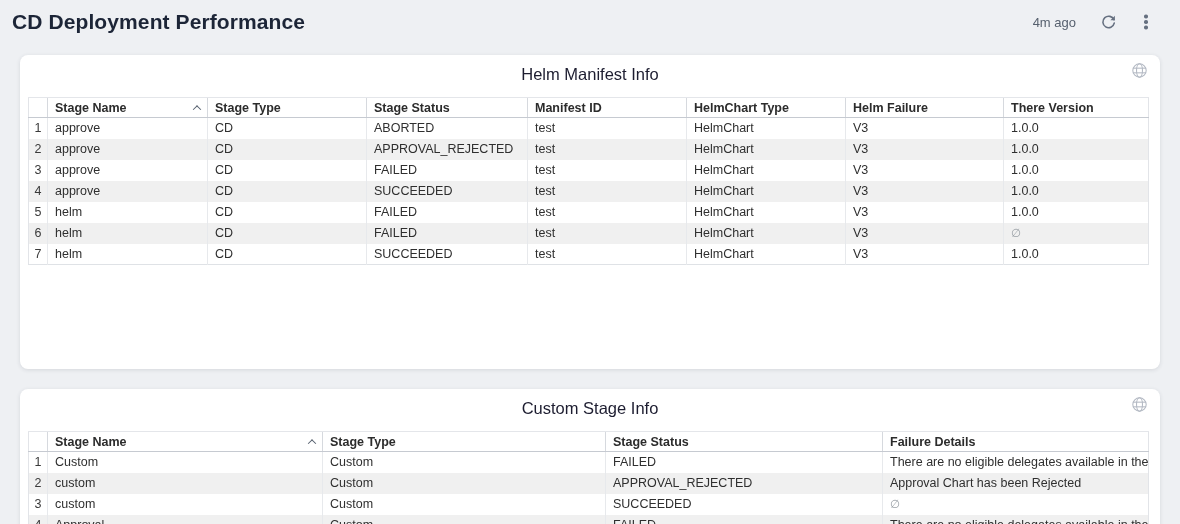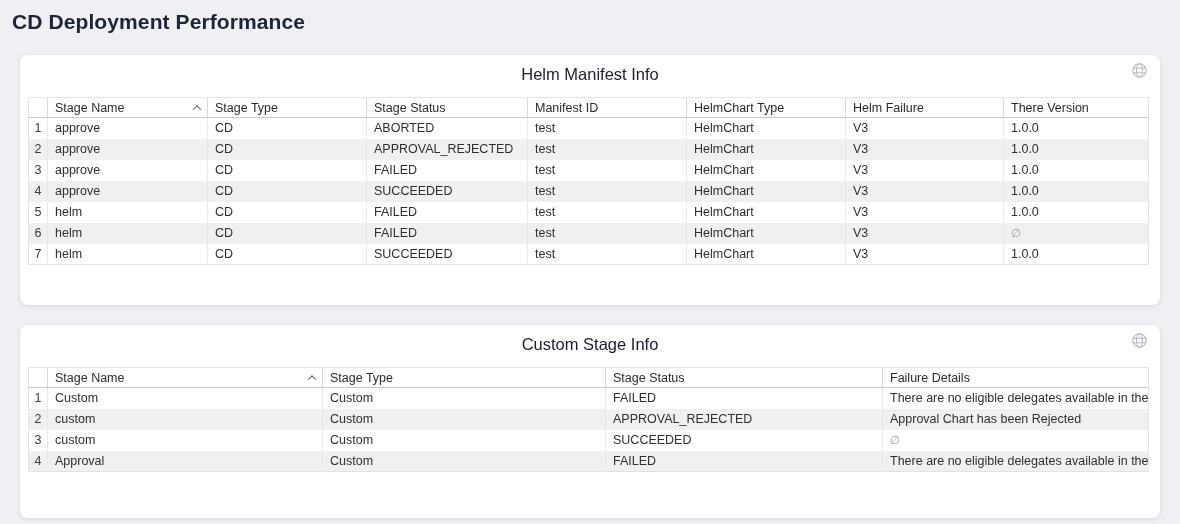--- a/index.html
+++ b/index.html
@@ -27,41 +27,41 @@
   .icon-btn + .icon-btn { margin-left:14px; }
   .kebab {
     width:3.5px; height:3.5px; border-radius:50%; background:#667080; display:inline-block;
     box-shadow:0 -5.5px 0 #667080, 0 5.5px 0 #667080;
   }
   
   .panel {
     position:relative; background:#ffffff; border-radius:8px;
     margin:0 20px; box-shadow:0 1px 4px rgba(35,45,60,.12);
   }
-  .panel-helm { height:250px; margin-top:11px; }
+  .panel-helm { height:314px; margin-top:11px; }
   .panel-custom { height:193px; margin-top:20px; }
   .panel-title {
     text-align:center; padding-top:10px; height:32px;
     font-size:16.5px; font-weight:500; color:#1d1d30;
   }
   .globe-btn {
     position:absolute; top:7px; right:12px;
     background:none; border:none; padding:0; cursor:pointer; line-height:0;
   }
   
   table.data-table {
     border-collapse:collapse; table-layout:fixed;
     margin:10px 12px 0 8px; width:1120px;
     font-size:12.5px; color:#2f2f2f;
     border-left:1px solid #e2e4e8; border-right:1px solid #e2e4e8;
     border-bottom:1px solid #dfe2e6;
   }
   table.data-table thead th {
     height:20px; padding:0 0 0 7px; text-align:left;
-    font-size:12.5px; font-weight:400; color:#2c2c2c;
+    font-size:12.5px; font-weight:700; color:#2c2c2c;
     border-top:1px solid #e4e6ea; border-bottom:1px solid #c6cad1;
     white-space:nowrap; overflow:hidden;
   }
   table.data-table thead th + th { border-left:1px solid #d6d9de; }
   table.data-table tbody td {
     height:21px; padding:0 6px 0 7px;
     white-space:nowrap; overflow:hidden;
   }
   table.data-table tbody td + td { border-left:1px solid #e7e9ec; }
   table.data-table tbody tr:nth-child(even) { background:#f0f0f0; }
@@ -74,20 +74,32 @@
   }
   .empty-val { color:#9aa0a6; font-size:11.5px; }
 </style>
 </head>
 <body>
 
 <div class="page">
 
   <header class="page-header">
     <h1 class="page-title">CD Deployment Performance</h1>
+    <div class="header-right">
+      <span class="last-refreshed">4m ago</span>
+      <button class="icon-btn" title="">
+        <svg width="17" height="17" viewBox="0 0 16 16">
+          <path d="M13.1 5.4 A5.4 5.4 0 1 0 13.4 8.6" fill="none" stroke="#667080" stroke-width="1.5" stroke-linecap="round"></path>
+          <path d="M14 1.6 v4.2 h-4.2 z" fill="#667080"></path>
+        </svg>
+      </button>
+      <button class="icon-btn">
+        <span class="kebab"></span>
+      </button>
+    </div>
   </header>
 
   <section class="panel panel-helm">
     <div class="panel-title">Helm Manifest Info</div>
     <button class="globe-btn">
       <svg width="17" height="17" viewBox="0 0 16 16" fill="none" stroke="#b3b9c3" stroke-width="1">
         <circle cx="8" cy="8" r="6.3"></circle>
         <ellipse cx="8" cy="8" rx="2.8" ry="6.3"></ellipse>
         <line x1="1.8" y1="5.8" x2="14.2" y2="5.8"></line>
         <line x1="1.8" y1="10.2" x2="14.2" y2="10.2"></line>

